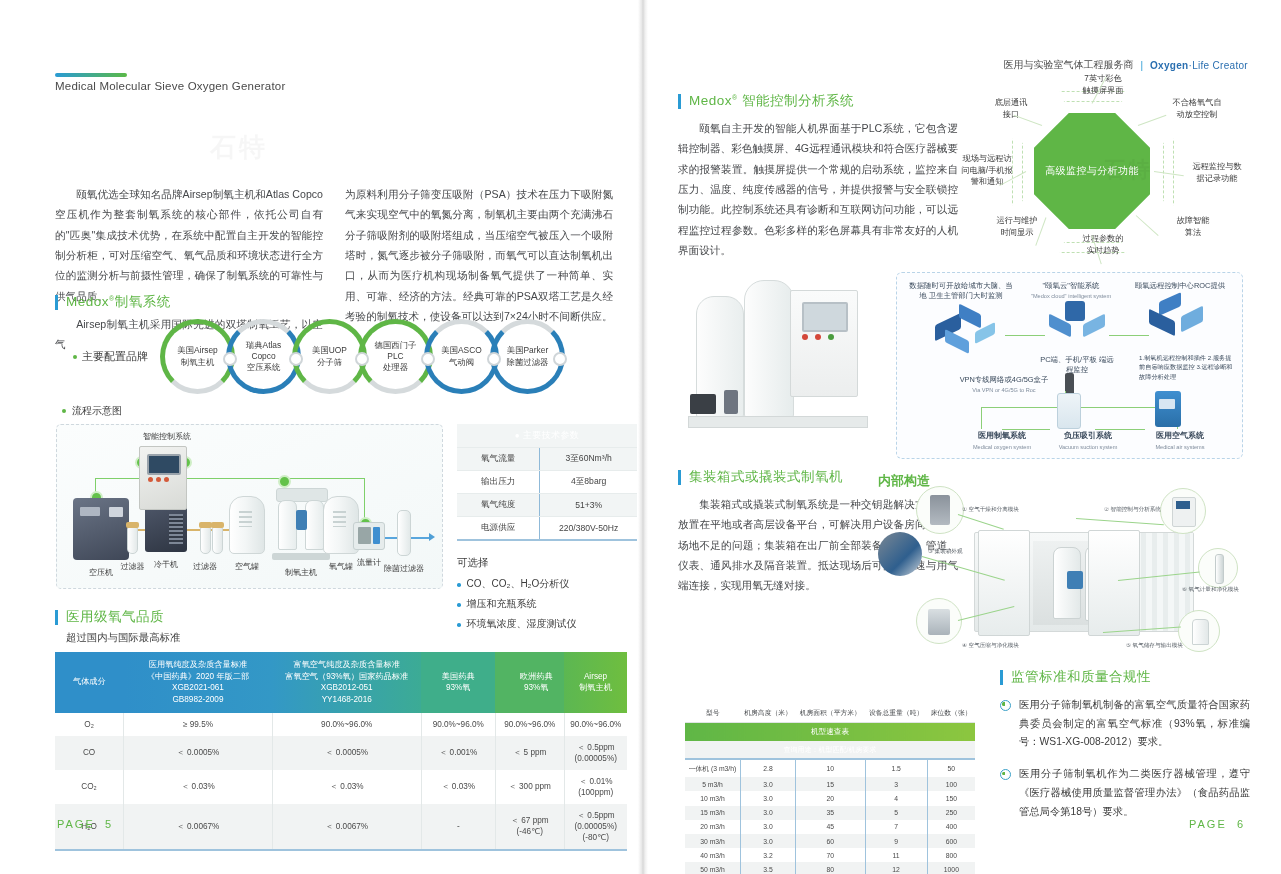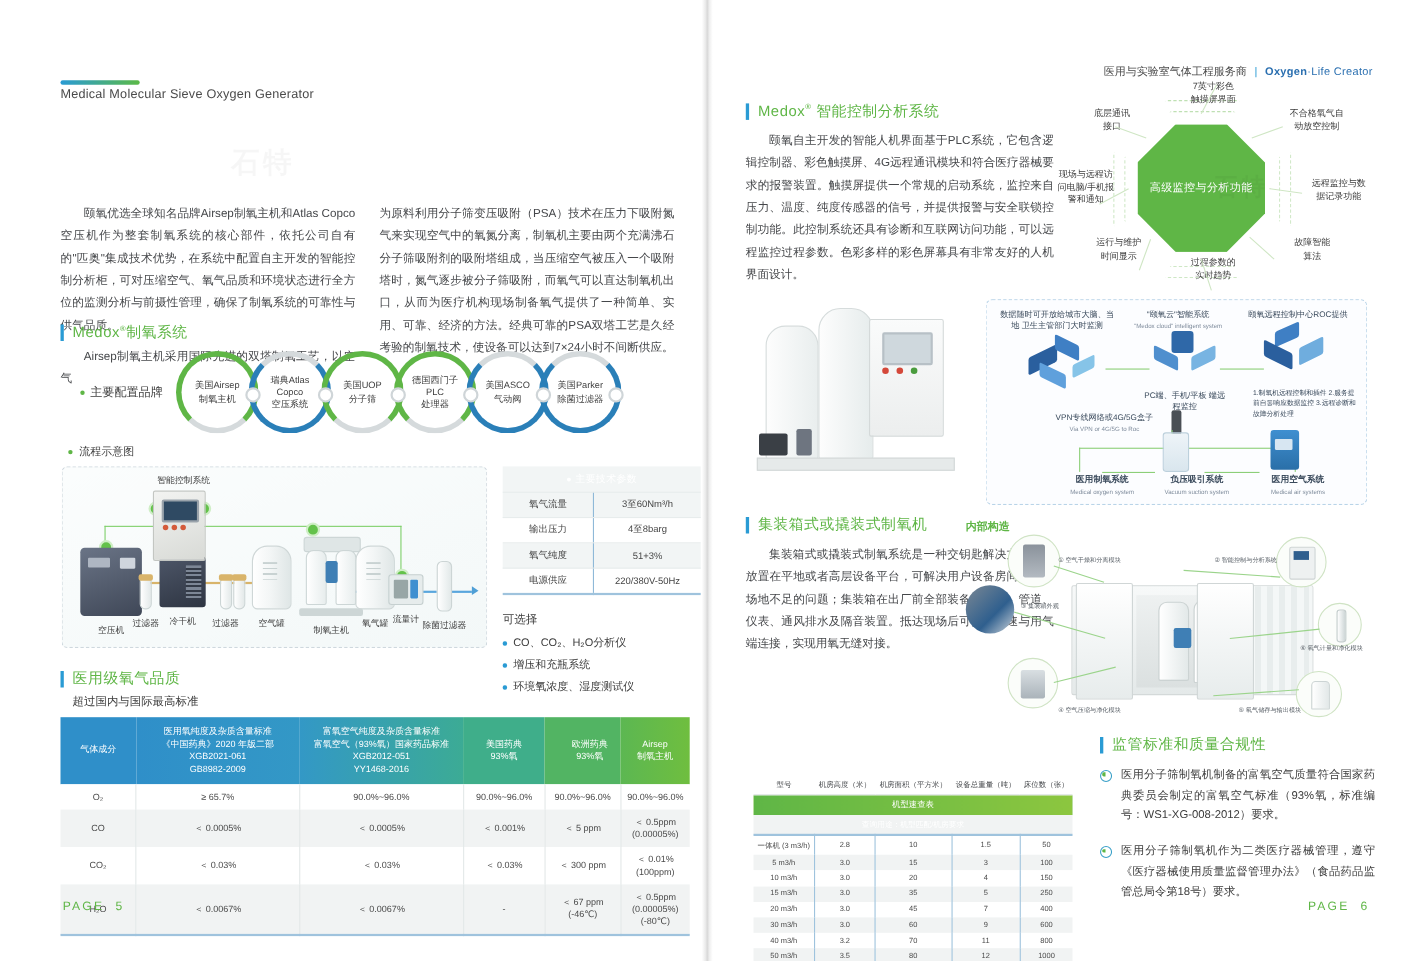--- a/index.html
+++ b/index.html
@@ -381,21 +381,21 @@
               <th style="background: linear-gradient(to right, rgb(47, 143, 201), rgb(51, 152, 198)); width: 26%;">医用氧纯度及杂质含量标准<br>《中国药典》2020 年版二部<br>XGB2021-061<br>GB8982-2009</th>
               <th style="background: linear-gradient(to right, rgb(51, 152, 198), rgb(60, 171, 149)); width: 26%;">富氧空气纯度及杂质含量标准<br>富氧空气（93%氧）国家药品标准<br>XGB2012-051<br>YY1468-2016</th>
               <th style="background: rgb(63, 174, 138); width: 13%;">美国药典<br>93%氧</th>
               <th style="background: rgb(82, 180, 99); width: 12%; padding-left: 16px;">欧洲药典<br>93%氧</th>
               <th style="background: linear-gradient(to right, rgb(92, 183, 82), rgb(111, 190, 63)); width: 13%;">Airsep<br>制氧主机</th>
             </tr>
           </thead>
         <tbody id="qBody">
             <tr>
               <td>O₂</td>
-              <td>≥ 65.7%</td>
+              <td>≥ 99.5%</td>
               <td>90.0%~96.0%</td>
               <td>90.0%~96.0%</td>
               <td>90.0%~96.0%</td>
               <td>90.0%~96.0%</td>
             </tr>
             <tr>
               <td>CO</td>
               <td>＜ 0.0005%</td>
               <td>＜ 0.0005%</td>
               <td>＜ 0.001%</td>
@@ -545,21 +545,21 @@
 
     <div style="position:absolute;left:30px;top:468px;width:285px;">
       <div class="sec-head">
         <span class="tick"></span>
         <span class="txt">集装箱式或撬装式制氧机</span>
       </div>
       <p class="body indent" style="width:280px;">集装箱式或撬装式制氧系统是一种交钥匙解决方案，可放置在平地或者高层设备平台，可解决用户设备房间缺失，场地不足的问题；集装箱在出厂前全部装备好设备、管道、仪表、通风排水及隔音装置。抵达现场后可实现快速与用气端连接，实现用氧无缝对接。</p>
     </div>
 
     <div class="cont-wrap" style="position:absolute;left:230px;top:470px;">
-      <div style="position:absolute;left:0px;top:2px;font-size:10px;color:#5fb646;font-weight:bold;">内部构造</div>
+      <div style="position:absolute;left:0px;top:2px;font-size:13px;color:#5fb646;font-weight:bold;">内部构造</div>
 
       <div class="cbody">
         <div style="position:absolute;left:58px;top:8px;right:58px;bottom:6px;background:linear-gradient(to bottom,#eef1f1,#dbe0e0);"></div>
         <div style="position:absolute;left:78px;top:14px;width:26px;height:70px;background:linear-gradient(to right,#fff,#e3e9e9);border:1px solid #ccd3d3;border-radius:8px 8px 2px 2px;"></div>
         <div style="position:absolute;left:110px;top:12px;width:30px;height:74px;background:linear-gradient(to right,#fff,#e0e7e7);border:1px solid #ccd3d3;border-radius:9px 9px 2px 2px;"></div>
         <div style="position:absolute;left:92px;top:38px;width:16px;height:18px;background:#3f7fb5;border-radius:2px;"></div>
         <div style="position:absolute;right:10px;top:30px;width:50px;height:22px;opacity:.75;color:#2a8fd0;font-size:13px;">⌒颐氧</div>
         <div style="position:absolute;left:160px;top:0;right:0;bottom:0;background:repeating-linear-gradient(to right,#f4f7f7 0 6px,#e8eded 6px 11px);"></div>
       </div>
       <div class="cdoor" style="left:100px;"></div>

